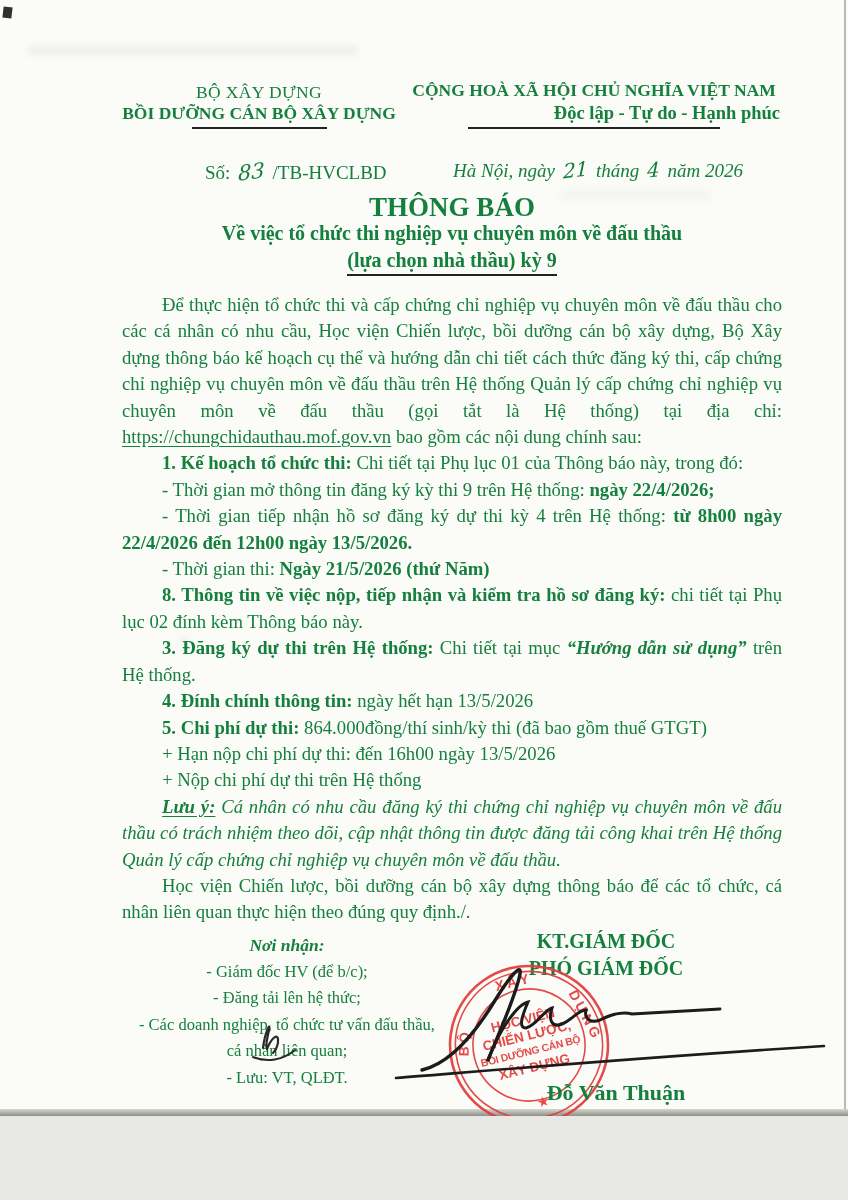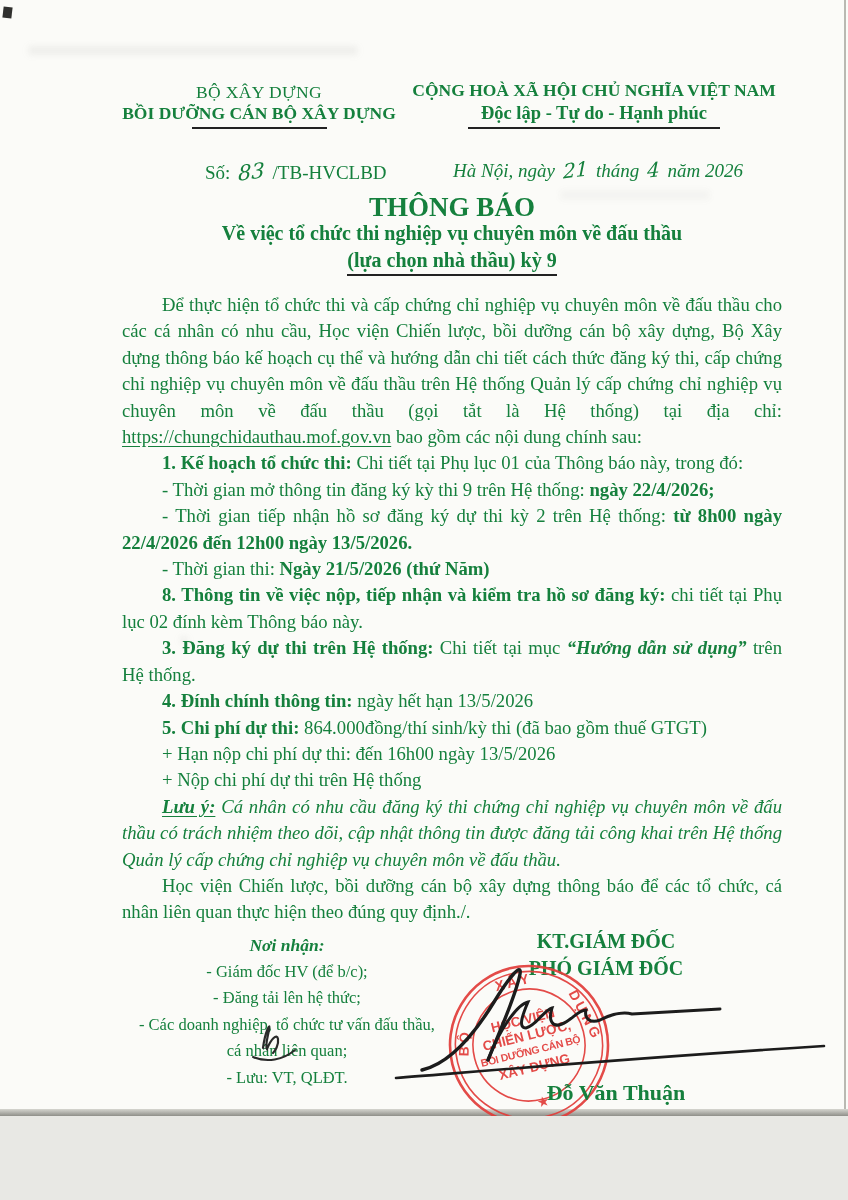--- a/index.html
+++ b/index.html
@@ -16,21 +16,21 @@
   .s1{left:28px;top:46px;width:330px;height:9px;}
   .s2{left:560px;top:190px;width:150px;height:10px;opacity:.6;}
   .s3{left:180px;top:636px;width:8px;height:8px;border-radius:50%;}
   
   .hdr-left{position:absolute;left:118px;top:82px;width:282px;text-align:center;line-height:21px;font-size:17.5px;}
   .hdr-left .l1{font-weight:normal;letter-spacing:.4px;}
   .hdr-left .l2,.hdr-left .l3{font-weight:bold;}
   .rule-left{width:135px;margin:3px auto 0;border-top:2px solid #222;}
   .hdr-right{position:absolute;left:408px;top:80px;width:372px;text-align:center;}
   .hdr-right .l1{font-weight:bold;font-size:17.5px;line-height:21px;}
-  .hdr-right .l2{font-weight:bold;font-size:18.5px;line-height:24px;}
+  .hdr-right .l2{font-weight:bold;font-size:18.5px;line-height:24px;text-align:right;}
   .rule-right{width:252px;margin:2px auto 0;border-top:2px solid #222;}
   .doc-no{position:absolute;left:205px;top:160px;font-size:19px;}
   .date-line{position:absolute;left:448px;top:158px;width:300px;font-style:italic;font-size:19px;text-align:center;white-space:nowrap;}
   .hand{font-family:"DejaVu Serif",serif;font-style:italic;display:inline-block;transform:rotate(-7deg) skewX(-8deg);font-size:21px;margin:0 3px;}
   .hand-sm{font-size:20px;}
   
   .title-block{position:absolute;left:124px;top:194px;width:656px;text-align:center;}
   .title-main{font-weight:bold;font-size:27px;line-height:26px;}
   .title-sub1{font-weight:bold;font-size:20px;line-height:27px;}
   .title-sub2{display:inline-block;font-weight:bold;font-size:20px;line-height:26px;border-bottom:2px solid #222;padding-bottom:1px;}
@@ -95,21 +95,21 @@
   <div class="title-block">
     <div class="title-main">THÔNG BÁO</div>
     <div class="title-sub1">Về việc tổ chức thi nghiệp vụ chuyên môn về đấu thầu</div>
     <div><span class="title-sub2">(lựa chọn nhà thầu) kỳ 9</span></div>
   </div>
 
   <div class="body-block">
       <p><span>Để thực hiện tổ chức thi và cấp chứng chỉ nghiệp vụ chuyên môn về đấu thầu cho các cá nhân có nhu cầu, Học viện Chiến lược, bồi dưỡng cán bộ xây dựng, Bộ Xây dựng thông báo kế hoạch cụ thể và hướng dẫn chi tiết cách thức đăng ký thi, cấp chứng chỉ nghiệp vụ chuyên môn về đấu thầu trên Hệ thống Quản lý cấp chứng chỉ nghiệp vụ chuyên môn về đấu thầu (gọi tắt là Hệ thống) tại địa chỉ: </span><span class="u">https://chungchidauthau.mof.gov.vn</span><span> bao gồm các nội dung chính sau:</span></p>
       <p><span class="b">1. Kế hoạch tổ chức thi: </span><span>Chi tiết tại Phụ lục 01 của Thông báo này, trong đó:</span></p>
       <p><span>- Thời gian mở thông tin đăng ký kỳ thi 9 trên Hệ thống: </span><span class="b">ngày 22/4/2026;</span></p>
-      <p><span>- Thời gian tiếp nhận hồ sơ đăng ký dự thi kỳ 2 trên Hệ thống: </span><span class="b">từ 8h00 ngày 22/4/2026 đến 12h00 ngày 13/5/2026.</span></p>
+      <p><span>- Thời gian tiếp nhận hồ sơ đăng ký dự thi kỳ 4 trên Hệ thống: </span><span class="b">từ 8h00 ngày 22/4/2026 đến 12h00 ngày 13/5/2026.</span></p>
       <p><span>- Thời gian thi: </span><span class="b">Ngày 21/5/2026 (thứ Năm)</span></p>
       <p><span class="b">8. Thông tin về việc nộp, tiếp nhận và kiểm tra hồ sơ đăng ký: </span><span>chi tiết tại Phụ lục 02 đính kèm Thông báo này.</span></p>
       <p><span class="b">3. Đăng ký dự thi trên Hệ thống: </span><span>Chi tiết tại mục </span><span class="b i">“Hướng dẫn sử dụng”</span><span> trên Hệ thống.</span></p>
       <p><span class="b">4. Đính chính thông tin: </span><span>ngày hết hạn 13/5/2026</span></p>
       <p><span class="b">5. Chi phí dự thi: </span><span>864.000đồng/thí sinh/kỳ thi (đã bao gồm thuế GTGT)</span></p>
       <p><span>+ Hạn nộp chi phí dự thi: đến 16h00 ngày 13/5/2026</span></p>
       <p><span>+ Nộp chi phí dự thi trên Hệ thống</span></p>
       <p><span class="b i u">Lưu ý:</span><span class="i"> Cá nhân có nhu cầu đăng ký thi chứng chỉ nghiệp vụ chuyên môn về đấu thầu có trách nhiệm theo dõi, cập nhật thông tin được đăng tải công khai trên Hệ thống Quản lý cấp chứng chỉ nghiệp vụ chuyên môn về đấu thầu.</span></p>
       <p><span>Học viện Chiến lược, bồi dưỡng cán bộ xây dựng thông báo để các tổ chức, cá nhân liên quan thực hiện theo đúng quy định./.</span></p>
     </div>

